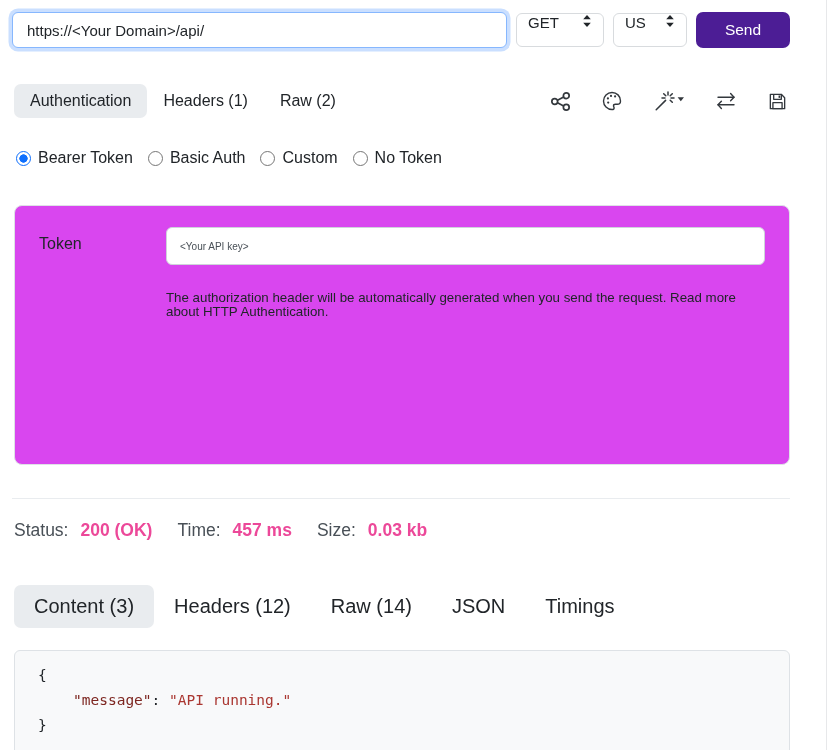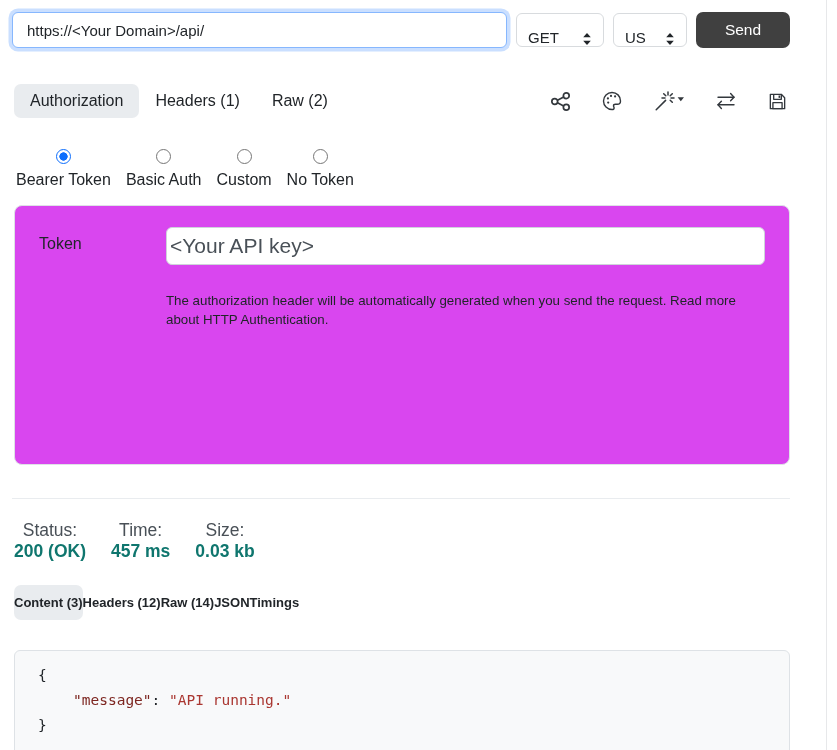--- a/index.html
+++ b/index.html
@@ -7,61 +7,61 @@
   body { font-family:"Liberation Sans", sans-serif; color:#212529; }
   .page { position:relative; width:837px; height:750px; background:#fff; overflow:hidden; }
   .page-right-border { position:absolute; left:826px; top:0; width:1px; height:750px; background:#e7e8ea; }
 
   
   .topbar { position:absolute; top:12px; left:12px; width:778px; display:flex; gap:9px; align-items:center; }
   .url-input { flex:1; height:36px; border:1px solid #86b7fe; border-radius:6px; outline:none;
                box-shadow:0 0 0 3.5px rgba(13,110,253,.22); padding:0 14px; font-size:15px;
                color:#212529; font-family:"Liberation Sans", sans-serif; }
   .select { height:34px; border:1px solid #d8dbde; border-radius:6px; background:#fff; display:flex;
-            align-items:flex-end; justify-content:space-between; padding:0 11px; font-size:15px; cursor:pointer; }
+            align-items:flex-start; justify-content:space-between; padding:0 11px; font-size:15px; cursor:pointer; }
   .select.method { width:88px; }
   .select.region { width:74px; }
-  .send-btn { width:94px; height:36px; background:#404040; color:#fff; border:none; border-radius:7px;
+  .send-btn { width:94px; height:36px; background:#4c1d95; color:#fff; border:none; border-radius:7px;
               font-size:15.5px; font-family:"Liberation Sans", sans-serif; cursor:pointer; }
 
   
   .req-row { position:absolute; top:84px; left:14px; width:776px; display:flex; justify-content:space-between; align-items:center; }
   .tabs { display:flex; }
   .tab { padding:8px 16px; font-size:16px; color:#212529; border-radius:7px; cursor:pointer; white-space:nowrap; }
   .tab.active { background:#e9ecef; }
   .toolbar { display:flex; align-items:center; gap:30px; padding-right:2px; }
   .icon-btn { background:none; border:none; padding:0; cursor:pointer; display:flex; align-items:center; }
 
   
   .radio-row { position:absolute; top:149px; left:16px; display:flex; gap:15px; align-items:center; }
-  .radio-option { display:flex; align-items:center; gap:7px; cursor:pointer; font-size:16px;flex-direction:column; }
+  .radio-option { display:flex; align-items:center; gap:7px; cursor:pointer; font-size:16px; }
   .radio { width:15px; height:15px; border-radius:50%; border:1px solid #767676; background:#fff; flex:0 0 auto; }
   .radio.checked { border:1.5px solid #0d6efd; background:radial-gradient(circle,#0d6efd 0 3.9px,#fff 4.4px); }
 
   
   .auth-panel { position:absolute; top:205px; left:14px; width:776px; height:260px;
                 border:1px solid #dee2e6; border-radius:8px; background:#d946ef; }
   .token-row { display:flex; padding:21px 24px; }
   .token-label { width:127px; font-size:16px; padding-top:8px; color:#212529; }
   .token-col { flex:1; }
-  .token-input { width:100%; height:38px; border:1px solid #ced4da; border-radius:6px; padding:0 3px;
-                 font-size:21px; color:#495057; font-family:"Liberation Sans", sans-serif; outline:none; background:#fff; }
-  .help-text { margin-top:26px; font-size:13.3px; line-height:19px; color:#212529; max-width:596px; }
+  .token-input { width:100%; height:38px; border:1px solid #ced4da; border-radius:6px; padding:0 13px;
+                 font-size:10px; color:#495057; font-family:"Liberation Sans", sans-serif; outline:none; background:#fff; }
+  .help-text { margin-top:26px; font-size:13.3px; line-height:14px; color:#212529; max-width:596px; }
 
   .divider { position:absolute; top:498px; left:12px; width:778px; height:1px; background:#e9ecef; }
 
   
   .status-row { position:absolute; top:520px; left:14px; display:flex; gap:25px; font-size:17.5px; }
-  .status-pair { display:flex; gap:0; align-items:center;flex-direction:column; }
+  .status-pair { display:flex; gap:12px; align-items:center; }
   .status-lbl { color:#495057; }
-  .status-val { color:#0f766e; font-weight:700; }
+  .status-val { color:#ec4899; font-weight:700; }
 
   
   .resp-row { position:absolute; top:585px; left:14px; display:flex; }
-  .resp-row .tab { font-size:13px; padding:10px 0;font-weight:bold; }
+  .resp-row .tab { font-size:20px; padding:10px 20px; }
 
   
   .code-block { position:absolute; top:650px; left:14px; width:776px; height:140px;
                 background:#f8f9fa; border:1px solid #dee2e6; border-radius:6px; padding:12px 23px; }
   .code-line { font-family:"DejaVu Sans Mono", monospace; font-size:14.5px; line-height:25px;
                white-space:pre; color:#212529; }
   .code-line.indented { padding-left:35px; }
   .tok-key { color:#7d2620; }
   .tok-str { color:#aa3731; }
 
@@ -88,21 +88,21 @@
       <svg class="ic" width="10" height="14" viewBox="0 0 10 14">
         <polygon points="5,1 8.8,5.2 1.2,5.2" fill="#212529"></polygon>
         <polygon points="5,13 8.8,8.8 1.2,8.8" fill="#212529"></polygon>
       </svg>
     </div>
     <button class="send-btn">Send</button>
   </div>
 
   <div class="req-row">
     <div class="tabs">
-      <div class="tab active">Authorization</div>
+      <div class="tab active">Authentication</div>
       <div class="tab">Headers (1)</div>
       <div class="tab">Raw (2)</div>
     </div>
     <div class="toolbar">
       <button class="icon-btn">
         <svg class="ic" width="21" height="21" viewBox="0 0 16 16" fill="none" stroke="#33383d" stroke-width="1.3">
           <circle cx="12.4" cy="3.6" r="2.2"></circle>
           <circle cx="3.6" cy="8" r="2.2"></circle>
           <circle cx="12.4" cy="12.4" r="2.2"></circle>
           <line x1="5.7" y1="7" x2="10.4" y2="4.6"></line>

